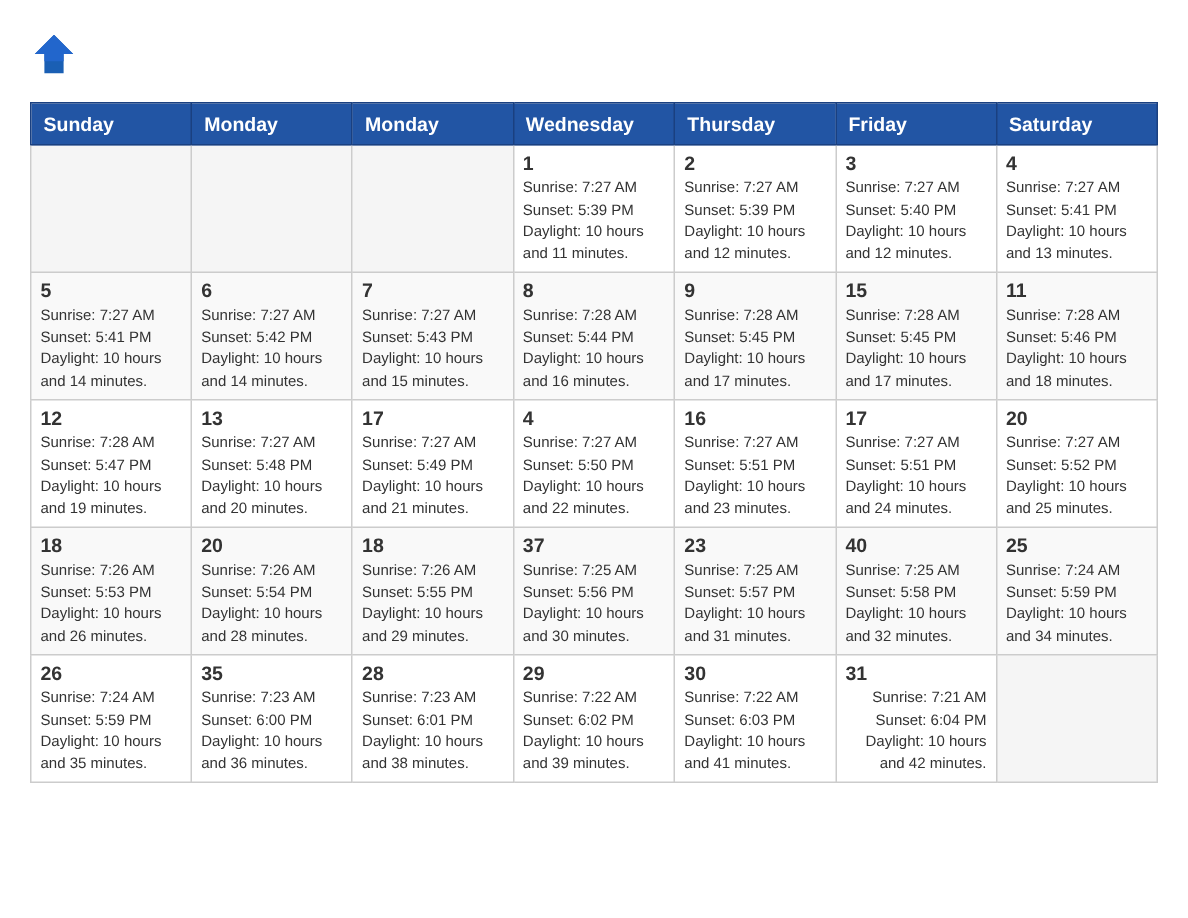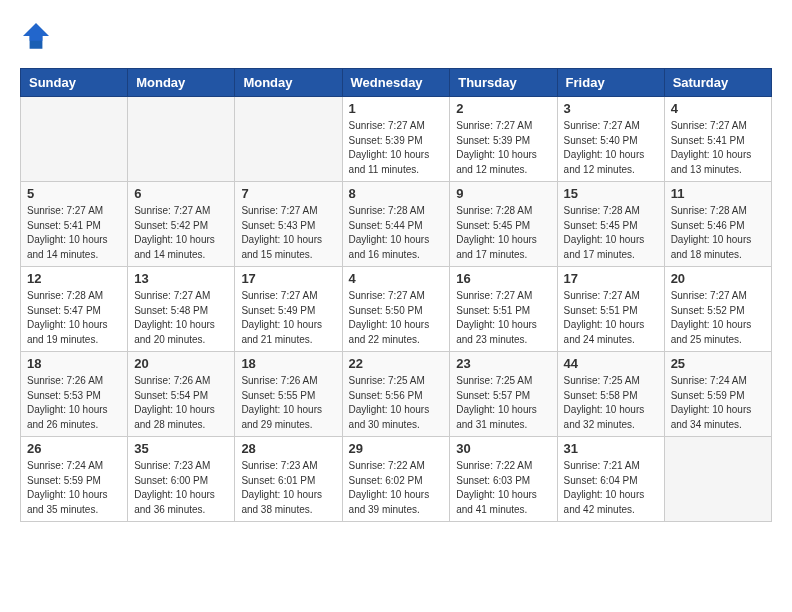--- a/index.html
+++ b/index.html
@@ -279,35 +279,35 @@
 and 28 minutes.</div>
         </td>
         <td>
           <span class="day-num">18</span>
           <div class="day-info" style="white-space: pre-line;">Sunrise: 7:26 AM
 Sunset: 5:55 PM
 Daylight: 10 hours
 and 29 minutes.</div>
         </td>
         <td>
-          <span class="day-num">22</span>
+          <span class="day-num">37</span>
           <div class="day-info" style="white-space: pre-line;">Sunrise: 7:25 AM
 Sunset: 5:56 PM
 Daylight: 10 hours
 and 30 minutes.</div>
         </td>
         <td>
           <span class="day-num">23</span>
           <div class="day-info" style="white-space: pre-line;">Sunrise: 7:25 AM
 Sunset: 5:57 PM
 Daylight: 10 hours
 and 31 minutes.</div>
         </td>
         <td>
-          <span class="day-num">44</span>
+          <span class="day-num">40</span>
           <div class="day-info" style="white-space: pre-line;">Sunrise: 7:25 AM
 Sunset: 5:58 PM
 Daylight: 10 hours
 and 32 minutes.</div>
         </td>
         <td>
           <span class="day-num">25</span>
           <div class="day-info" style="white-space: pre-line;">Sunrise: 7:24 AM
 Sunset: 5:59 PM
 Daylight: 10 hours
@@ -345,21 +345,21 @@
         </td>
         <td>
           <span class="day-num">30</span>
           <div class="day-info" style="white-space: pre-line;">Sunrise: 7:22 AM
 Sunset: 6:03 PM
 Daylight: 10 hours
 and 41 minutes.</div>
         </td>
         <td>
           <span class="day-num">31</span>
-          <div class="day-info" style="white-space: pre-line;">Sunrise: 7:21 AM
+          <div class="day-info" style="white-space: pre-line; text-align: right;">Sunrise: 7:21 AM
 Sunset: 6:04 PM
 Daylight: 10 hours
 and 42 minutes.</div>
         </td>
         <td class="empty"></td>
       </tr>
     </tbody>
 </table>
 
 </body></html>

